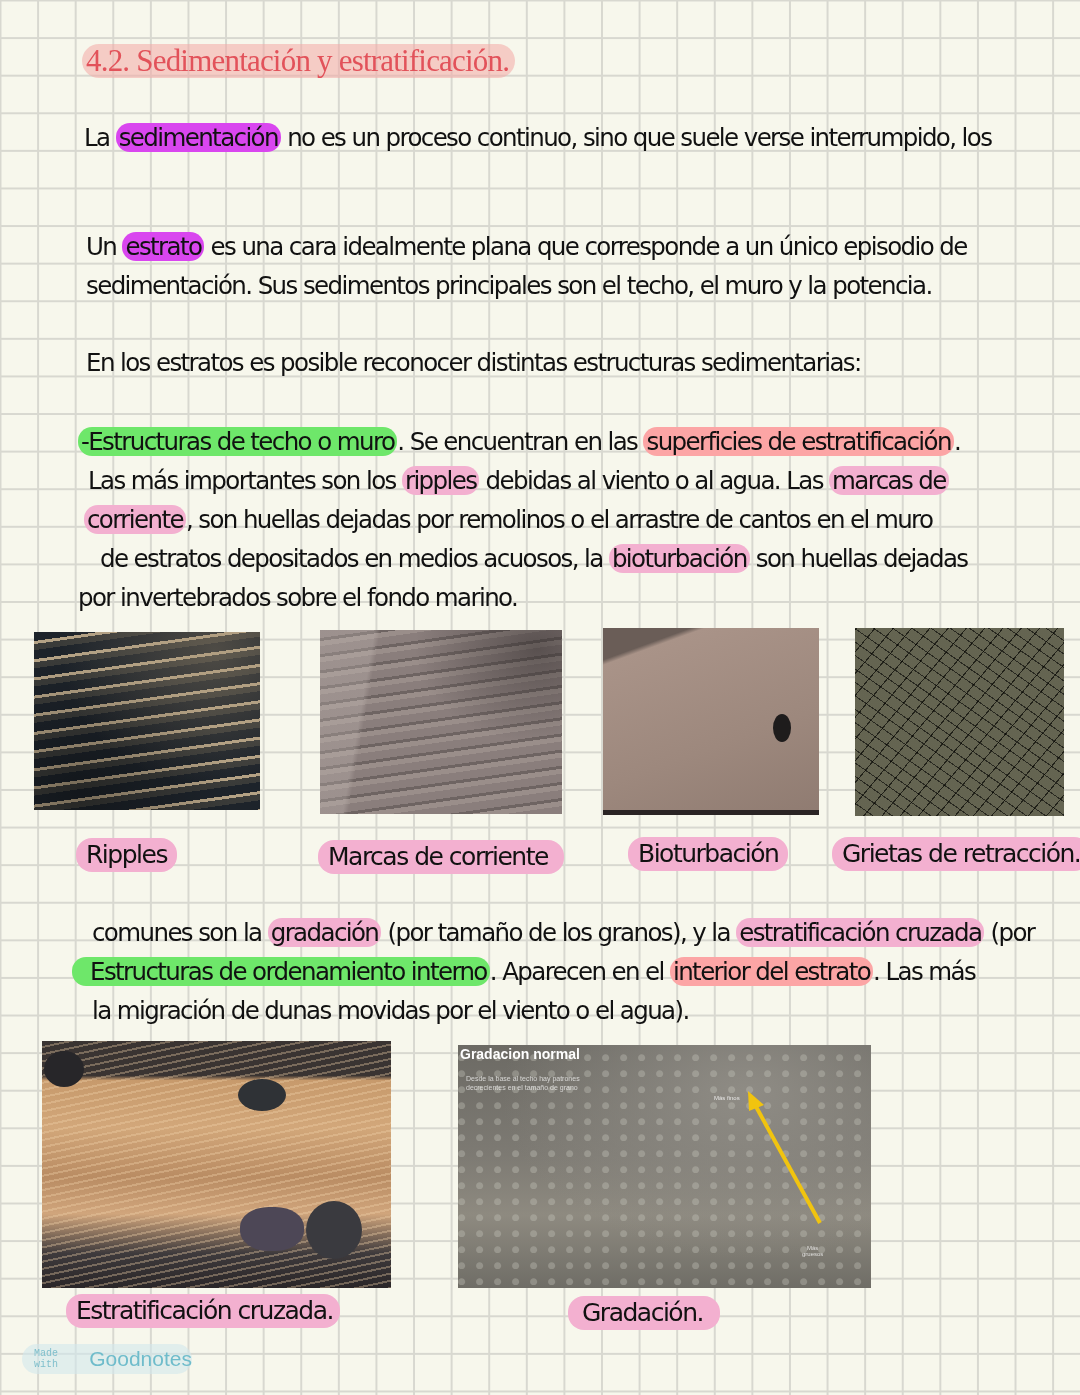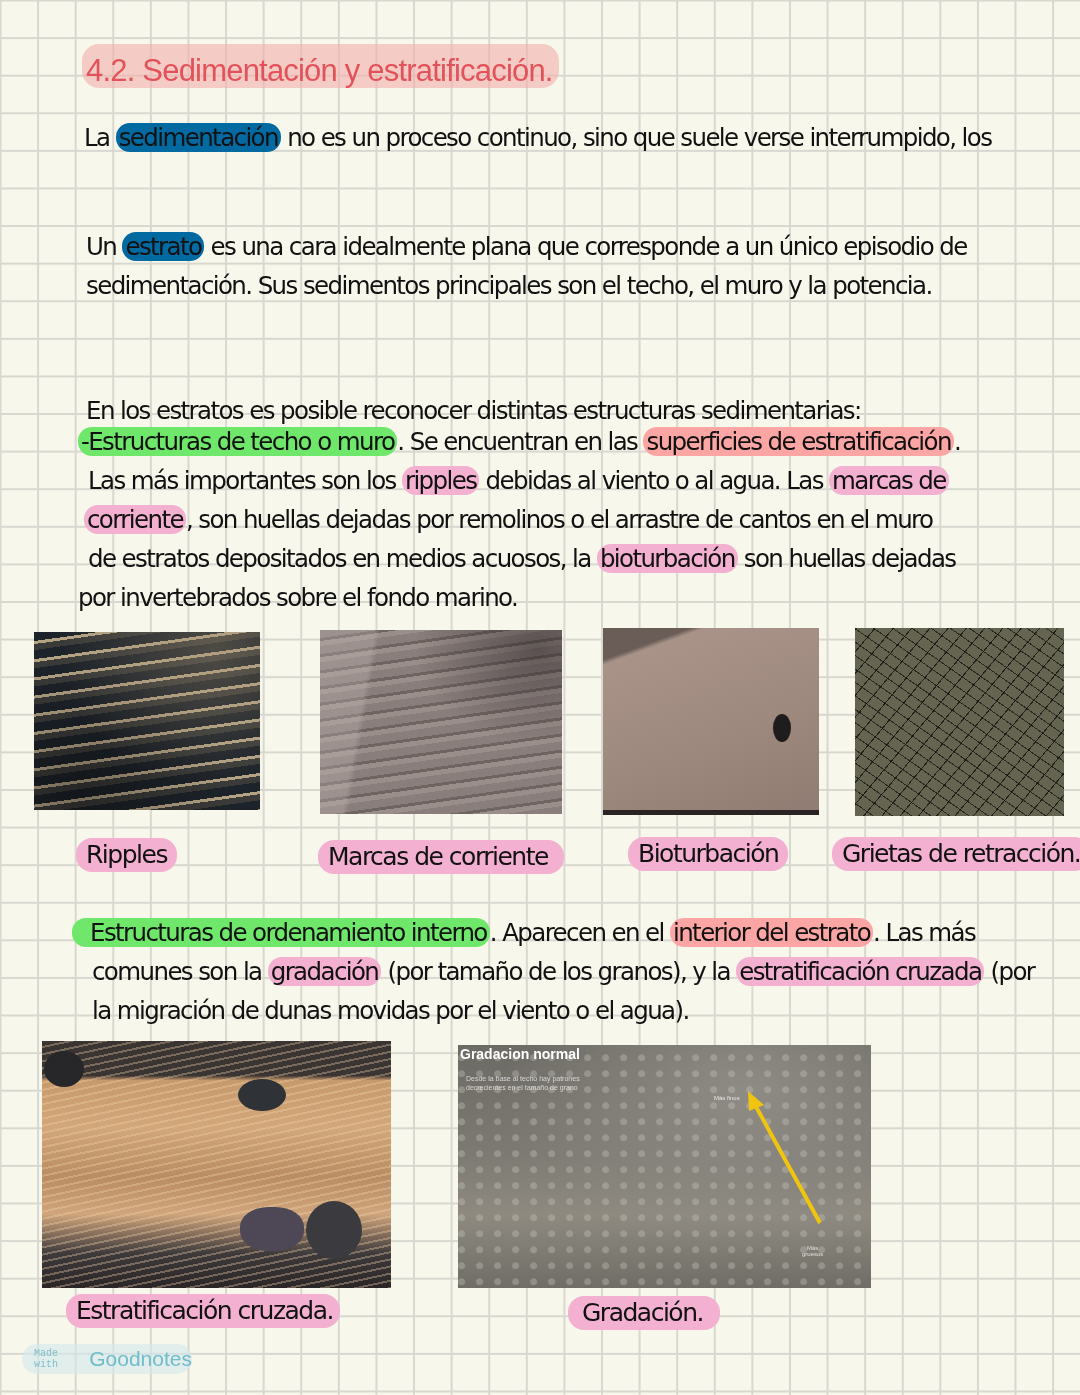--- a/index.html
+++ b/index.html
@@ -9,32 +9,32 @@
     background-image:
       linear-gradient(to right, #d8d8d0 1.6px, transparent 1.6px),
       linear-gradient(to bottom, #d8d8d0 1.6px, transparent 1.6px);
     background-size:37.6px 37.6px;
     background-position:-0.5px -0.5px;
     font-family:"DejaVu Sans Condensed","DejaVu Sans", sans-serif;
     color:#111;
   }
   .abs { position:absolute; }
   .title {
-    left:82px; top:44px; height:34px; padding:10px 6px 0 4px;
-    font-family:Liberation Sans, sans-serif; font-size:31px; letter-spacing:-0.8px;
+    left:82px; top:44px; height:34px; padding:0 6px 0 4px;
+    font-family:Liberation Serif, serif; font-size:31px; letter-spacing:-0.8px;
     color:#e2525a; background:rgba(244,170,166,0.55); border-radius:17px;
     line-height:34px; white-space:nowrap; font-weight:normal;
   }
   .para {
     font-family:"DejaVu Sans", sans-serif; font-size:24.5px; letter-spacing:-1.6px;
     line-height:39px; white-space:nowrap; transform-origin:left top;
   }
   .line { display:block; height:39px; }
   .hl { border-radius:14px; padding:0 3px; }
-  .hl-yellow { background:#0369a1; }
+  .hl-yellow { background:#d946ef; }
   .hl-green  { background:#6ee76a; }
   .hl-cyan   { background:#fca5a5; }
   .hl-pink   { background:#f3b0d0; }
   .photo { position:absolute; overflow:hidden;padding-left:8px; }
   .label {
     position:absolute; font-family:"DejaVu Sans", sans-serif; font-size:25px; letter-spacing:-1.5px;
     background:#f3b0d0; border-radius:16px; padding:0 10px; height:34px; line-height:34px; white-space:nowrap;
   }
   .badge {
     left:22px; top:1344px; width:170px; height:30px; border-radius:15px; background:rgba(210,232,236,0.6);
@@ -50,29 +50,29 @@
 
 <div class="abs para" style="left:84px;top:118px;">
   <span class="line"><span>La </span><span class="hl hl-yellow">sedimentación</span><span> no es un proceso continuo, sino que suele verse interrumpido, los</span></span>
 </div>
 
 <div class="abs para" style="left:86px;top:227px;">
   <span class="line"><span>Un </span><span class="hl hl-yellow">estrato</span><span> es una cara idealmente plana que corresponde a un único episodio de</span></span>
   <span class="line">sedimentación. Sus sedimentos principales son el techo, el muro y la potencia.</span>
 </div>
 
-<div class="abs para" style="left:86px;top:343px;margin-top:48px;">
+<div class="abs para" style="left:86px;top:343px;">
   <span class="line">En los estratos es posible reconocer distintas estructuras sedimentarias:</span>
 </div>
 
 <div class="abs para" style="left:78px;top:422px;">
   <span class="line"><span class="hl hl-green">-Estructuras de techo o muro</span><span>. Se encuentran en las </span><span class="hl hl-cyan">superficies de estratificación</span><span>.</span></span>
   <span class="line" style="padding-left:10px"><span>Las más importantes son los </span><span class="hl hl-pink">ripples</span><span> debidas al viento o al agua. Las </span><span class="hl hl-pink">marcas de</span></span>
   <span class="line" style="padding-left:6px"><span class="hl hl-pink">corriente</span><span>, son huellas dejadas por remolinos o el arrastre de cantos en el muro</span></span>
-  <span class="line" style="padding-left:10px"><span>de estratos depositados en medios acuosos, la </span><span class="hl hl-pink">bioturbación</span><span> son huellas dejadas</span></span>
+  <span class="line" style="padding-left:22px"><span>de estratos depositados en medios acuosos, la </span><span class="hl hl-pink">bioturbación</span><span> son huellas dejadas</span></span>
   <span class="line" style="">por invertebrados sobre el fondo marino.</span>
 </div>
 
 <div class="photo" style="left:34px;top:632px;width:218px;height:178px;background:
   repeating-linear-gradient(172deg,#1d232a 0 9px,#b4a285 9px 12px,#3a3b39 12px 18px);">
   <div style="position:absolute;inset:0;background:radial-gradient(ellipse at 80% 10%,rgba(170,150,120,0.35),transparent 60%),radial-gradient(ellipse at 20% 90%,rgba(0,0,0,0.35),transparent 60%);"></div>
 </div>
 <div class="photo" style="left:320px;top:630px;width:234px;height:184px;background:
   repeating-linear-gradient(172deg,#8a7e7c 0 8px,#6e6462 8px 11px,#9a8e8a 11px 16px);">
   <div style="position:absolute;inset:0;background:linear-gradient(100deg,rgba(200,190,185,0.3) 0 20%,transparent 22%),radial-gradient(ellipse at 90% 10%,rgba(40,35,35,0.5),transparent 40%);"></div>
@@ -84,22 +84,22 @@
 <div class="photo" style="left:855px;top:628px;width:201px;height:188px;background:
   repeating-linear-gradient(35deg,#9c9c8c 0 10px,#3f3f38 10px 11px),
   repeating-linear-gradient(-50deg,#a4a494 0 13px,#38382f 13px 14px);background-blend-mode:multiply;"></div>
 
 <div class="label" style="left:76px;top:838px;">Ripples</div>
 <div class="label" style="left:318px;top:840px;width:226px;">Marcas de corriente</div>
 <div class="label" style="left:628px;top:837px;">Bioturbación</div>
 <div class="label" style="left:832px;top:837px;">Grietas de retracción.</div>
 
 <div class="abs para" style="left:72px;top:913px;">
+  <span class="line" style="padding-left:20px"><span>comunes son la </span><span class="hl hl-pink">gradación</span><span> (por tamaño de los granos), y la </span><span class="hl hl-pink">estratificación cruzada</span><span> (por</span></span>
   <span class="line"><span class="hl hl-green" style="padding-left:18px">Estructuras de ordenamiento interno</span><span>. Aparecen en el </span><span class="hl hl-cyan">interior del estrato</span><span>. Las más</span></span>
-  <span class="line" style="padding-left:20px"><span>comunes son la </span><span class="hl hl-pink">gradación</span><span> (por tamaño de los granos), y la </span><span class="hl hl-pink">estratificación cruzada</span><span> (por</span></span>
   <span class="line" style="padding-left:20px">la migración de dunas movidas por el viento o el agua).</span>
 </div>
 
 <div class="photo" style="left:42px;top:1041px;width:341px;height:247px;background:
   linear-gradient(180deg,#3a3432 0 14%,#c79a6c 16%,#d2a77a 35%,#b98c63 55%,#d0a57c 70%,#3e3a3c 86%,#2a2628 100%);">
   <div style="position:absolute;inset:0;background:repeating-linear-gradient(168deg,transparent 0 5px,rgba(240,210,170,0.35) 5px 7px);"></div>
   <div style="position:absolute;left:196px;top:38px;width:48px;height:32px;border-radius:50%;background:#2f3236;"></div>
   <div style="position:absolute;left:264px;top:160px;width:56px;height:58px;border-radius:50%;background:#3a3a3f;"></div>
   <div style="position:absolute;left:198px;top:166px;width:64px;height:44px;border-radius:45%;background:#4d4756;"></div>
   <div style="position:absolute;left:2px;top:10px;width:40px;height:36px;border-radius:50%;background:#272629;"></div>

